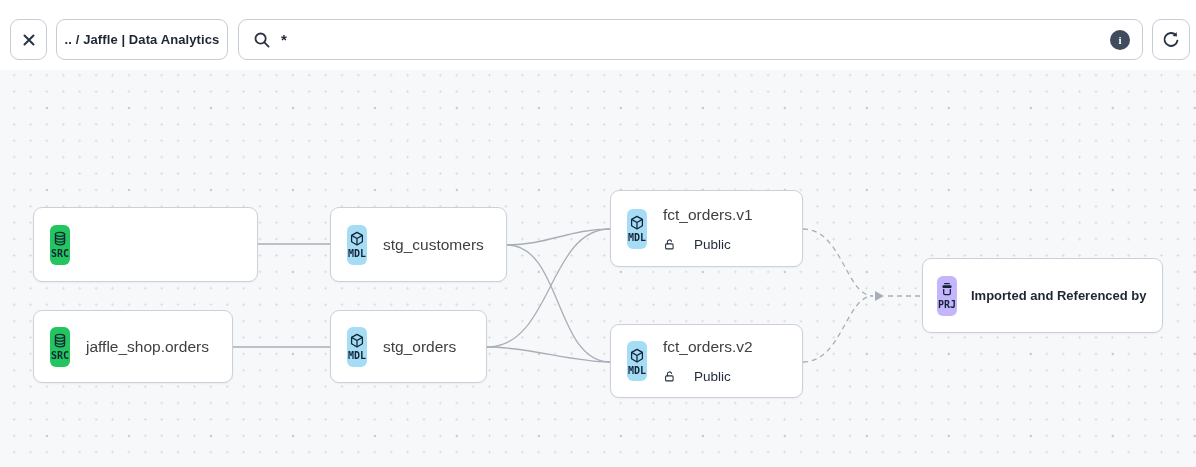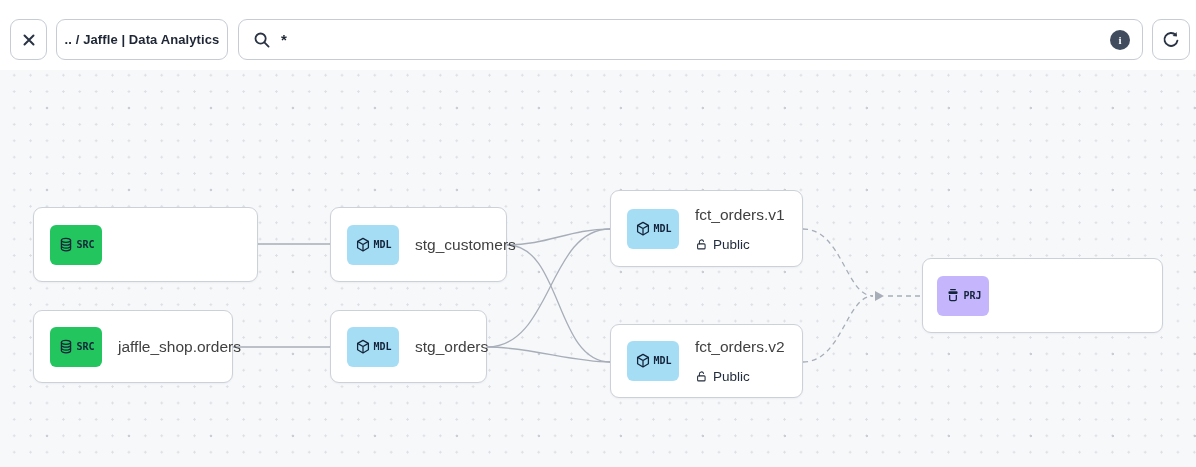--- a/index.html
+++ b/index.html
@@ -50,34 +50,34 @@
   }
   
   .node {
     position:absolute; background:#ffffff;
     border:1px solid #ccd1d9; border-radius:9px;
     display:flex; align-items:center; gap:16px; padding-left:16px;
     box-shadow:0 1px 2px rgba(30,38,53,.05);
     z-index:2; cursor:pointer;
   }
   .badge {
-    width:52px; height:40px; border-radius:6px; flex:0 0 auto;
-    display:flex; flex-direction:row; align-items:center; justify-content:center;
+    width:20px; height:40px; border-radius:6px; flex:0 0 auto;
+    display:flex; flex-direction:column; align-items:center; justify-content:center;
     gap:1px;
   }
   .badge .badge-label {
     font-family:"DejaVu Sans Mono", monospace;
     font-size:10px; font-weight:700; color:#13243a; line-height:10px;
   }
   .badge-src { background:#22c55e; }
   .badge-mdl { background:#a5ddf5; }
   .badge-prj { background:#c4b5fd; }
   .node-label { font-size:15.5px; font-weight:500; color:#404040; white-space:nowrap; }
   .node-sub {
-    display:flex; align-items:center; gap:5px; margin-top:13px;
+    display:flex; align-items:center; gap:18px; margin-top:13px;
     font-size:13.5px; color:#232d3d;
   }
   .node-title { font-size:13px; font-weight:700; color:#1e2635; white-space:nowrap; }
   .node-label-lg { font-size:16px; font-weight:400; margin-top:3px; white-space:nowrap; }
   .edges { position:absolute; left:0; top:0; z-index:1; pointer-events:none; }
   .icon { display:block; }
 </style>
 </head>
 <body>
 
@@ -217,14 +217,15 @@
 <div class="node" style="left:922px; top:258px; width:241px; height:75px; padding-left:14px; gap:14px;">
   <div class="badge badge-prj">
     <svg class="icon" width="18" height="18" viewBox="0 0 20 20">
       <path d="M7.4 2.9 H12.6" stroke="#13243a" stroke-width="1.4" stroke-linecap="round"></path>
       <rect x="5" y="4.8" width="10" height="3.1" rx="0.9" fill="#13243a"></rect>
       <path d="M6.3 9 V13.5 a1.6 1.6 0 0 0 1.6 1.6 h4.2 a1.6 1.6 0 0 0 1.6 -1.6 V9" fill="none" stroke="#13243a" stroke-width="1.4"></path>
     </svg>
     <span class="badge-label">PRJ</span>
   </div>
   <div>
+    <div class="node-title">Imported and Referenced by</div>
   </div>
 </div>
 
 </body></html>

